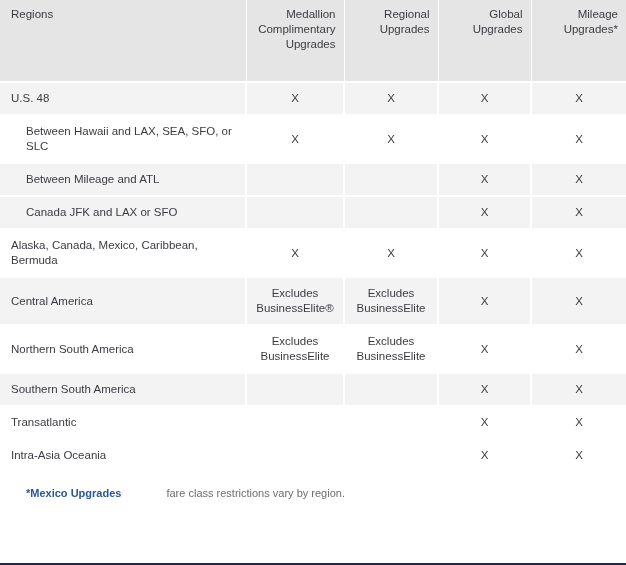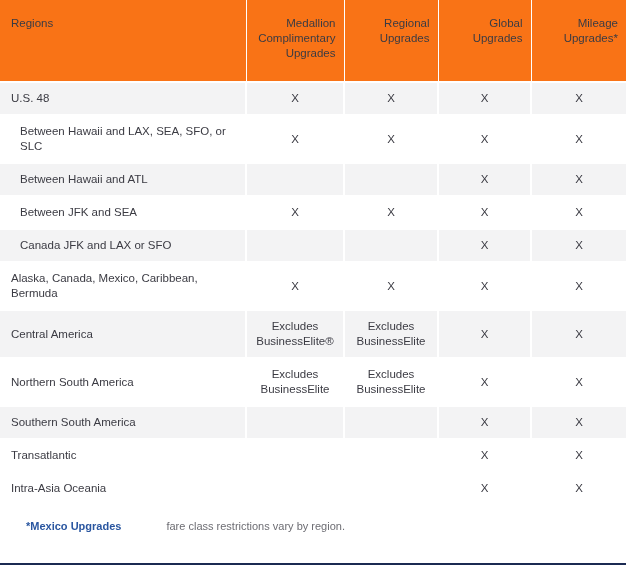--- a/index.html
+++ b/index.html
@@ -34,27 +34,27 @@
   }
 
   table.upgrade-table col.c-region   { width: 246px; }
   table.upgrade-table col.c-medallion{ width: 98px; }
   table.upgrade-table col.c-regional { width: 94px; }
   table.upgrade-table col.c-global   { width: 93px; }
   table.upgrade-table col.c-mileage  { width: 95px; }
 
   
   thead th {
-    background: #f97316;
+    background: #e5e5e5;
     font-weight: normal;
     color: #3b3b43;
     font-size: 11.5px;
     line-height: 15px;
     vertical-align: top;
-    padding: 16px 8px 0 8px;
+    padding: 7px 8px 0 8px;
     height: 82px;
     border-bottom: 1px solid #ffffff;
   }
   thead th.h-region {
     text-align: left;
     padding-left: 11px;
   }
   thead th.h-col {
     text-align: right;
     border-left: 1px solid #ffffff;
@@ -71,21 +71,21 @@
     vertical-align: middle;
     padding: 8px 8px;
     border-top: 2px solid #ffffff;
     border-bottom: 0;
   }
   tbody td.cell-region {
     text-align: left;
     padding-left: 11px;
   }
   tbody td.cell-region.indent {
-    padding-left: 20px;
+    padding-left: 26px;
   }
   tbody td.cell-mark {
     text-align: center;
     border-left: 2px solid #ffffff;
     white-space: pre-line;
   }
 
   tbody tr.row-footnote td {
     background: #ffffff;
     border-top: 2px solid #ffffff;
@@ -131,30 +131,23 @@
           <td class="cell-mark">X</td>
         </tr>
         <tr class="row-plain">
           <td class="cell-region indent">Between Hawaii and LAX, SEA, SFO, or SLC</td>
           <td class="cell-mark">X</td>
           <td class="cell-mark">X</td>
           <td class="cell-mark">X</td>
           <td class="cell-mark">X</td>
         </tr>
         <tr class="row-shaded">
-          <td class="cell-region indent">Between Hawaii and ATL</td>
-          <td class="cell-mark"></td>
-          <td class="cell-mark"></td>
-          <td class="cell-mark">X</td>
-          <td class="cell-mark">X</td>
-        </tr>
-        <tr class="row-plain">
-          <td class="cell-region indent">Between JFK and SEA</td>
-          <td class="cell-mark">X</td>
-          <td class="cell-mark">X</td>
+          <td class="cell-region indent">Between Mileage and ATL</td>
+          <td class="cell-mark"></td>
+          <td class="cell-mark"></td>
           <td class="cell-mark">X</td>
           <td class="cell-mark">X</td>
         </tr>
         <tr class="row-shaded">
           <td class="cell-region indent">Canada JFK and LAX or SFO</td>
           <td class="cell-mark"></td>
           <td class="cell-mark"></td>
           <td class="cell-mark">X</td>
           <td class="cell-mark">X</td>
         </tr>

